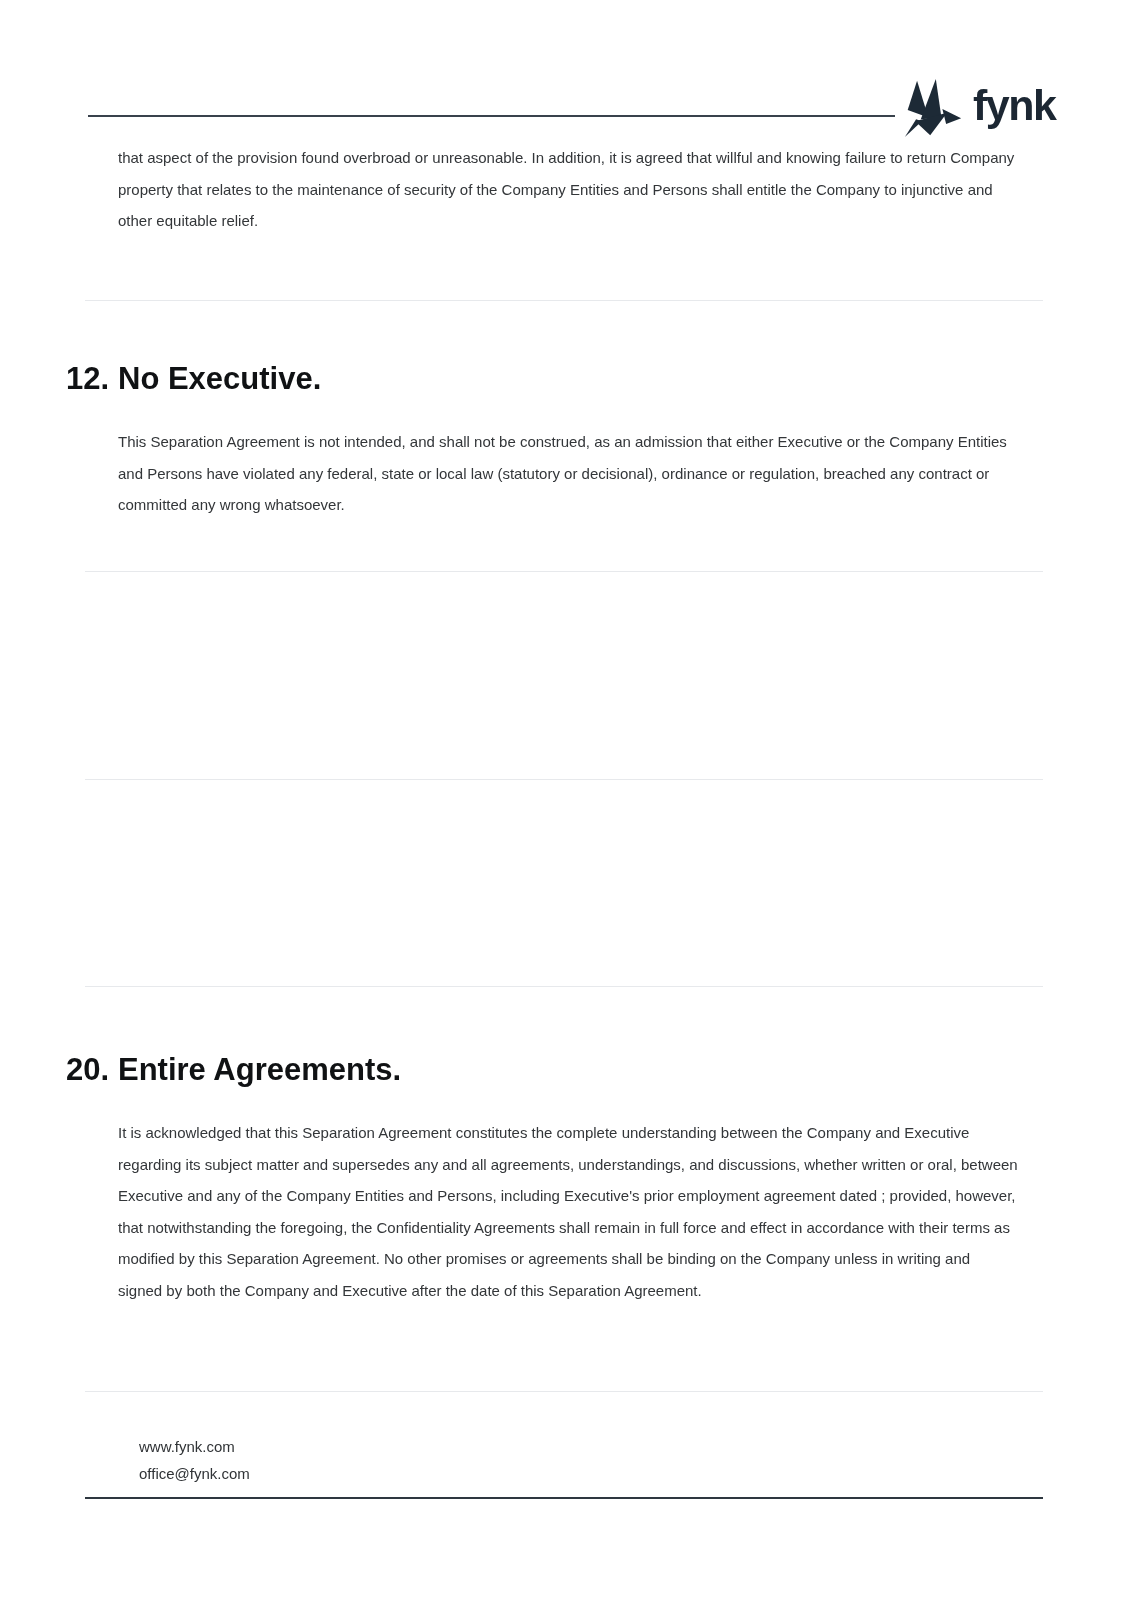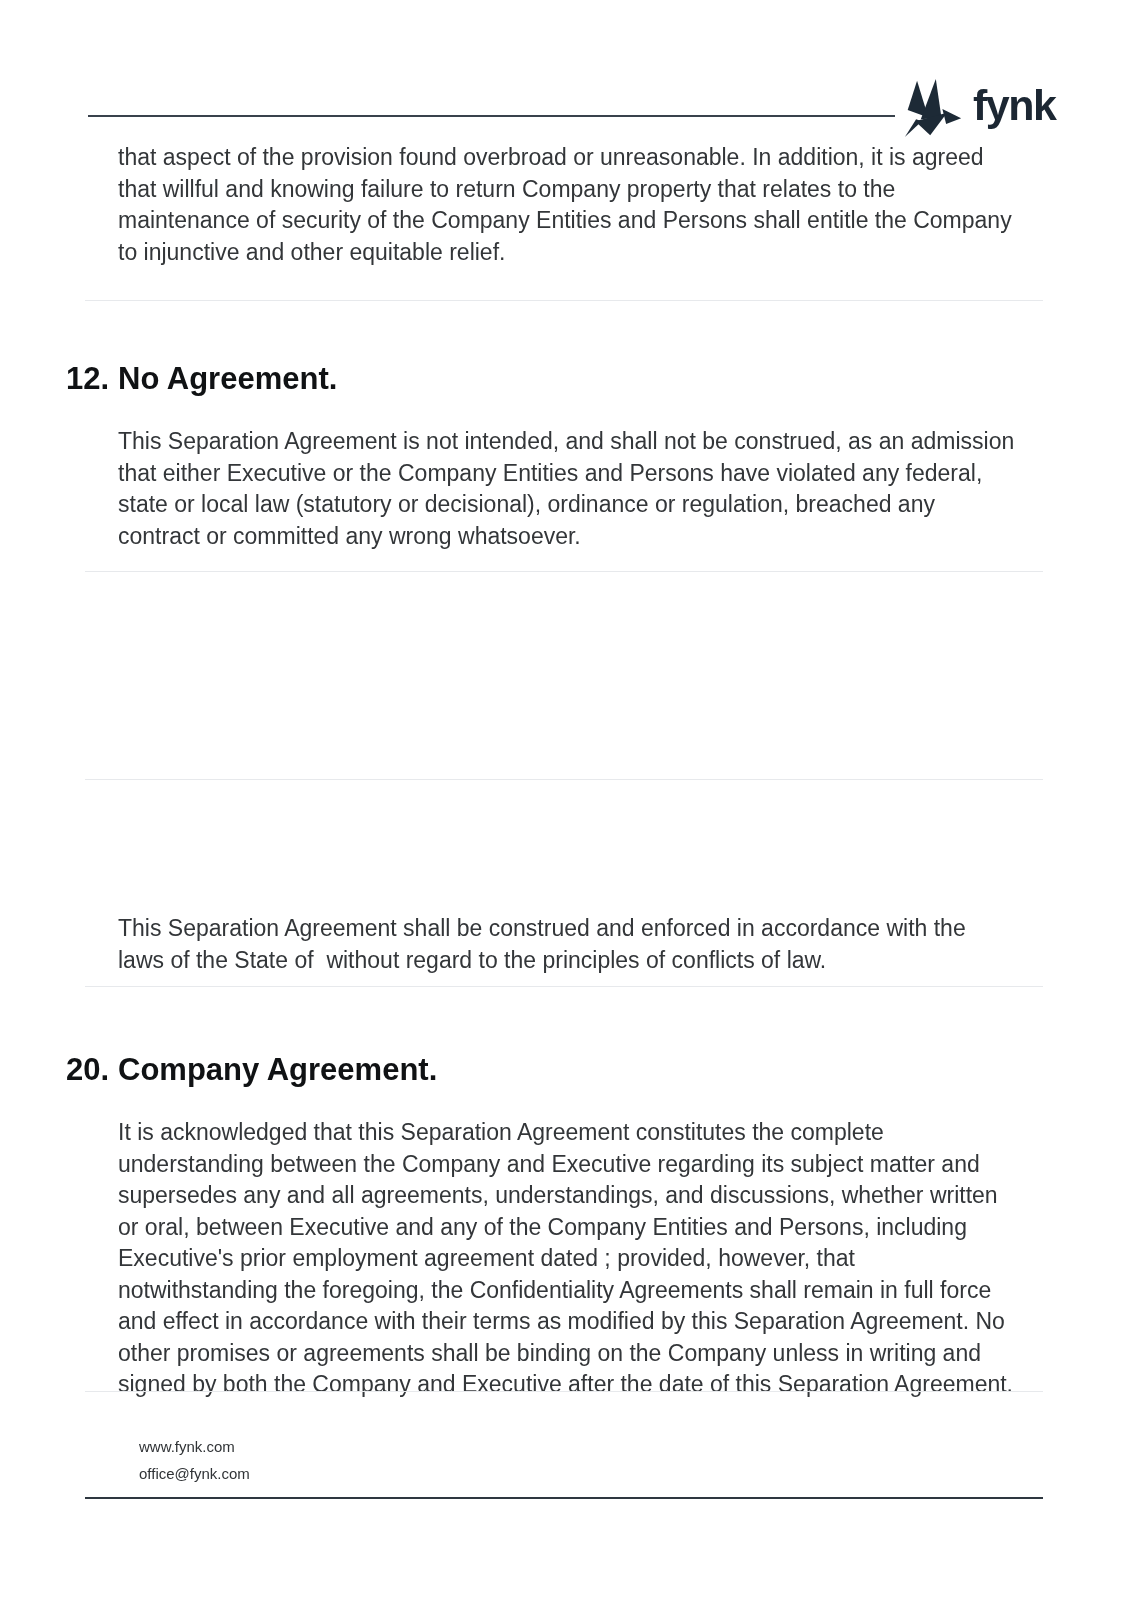--- a/index.html
+++ b/index.html
@@ -34,21 +34,21 @@
     letter-spacing: -1.5px;
     color: #1c2733;
     line-height: 1;
     padding-bottom: 6px;
   }
   
   .para {
     position: absolute;
     left: 118px;
     width: 900px;
-    font-size: 23px;
+    font-size: 15px;
     line-height: 31.5px;
     color: #333639;
     white-space: pre-wrap;
   }
   .divider {
     position: absolute;
     left: 85px;
     width: 958px;
     height: 1px;
     background: #e7e9ec;
@@ -100,36 +100,35 @@
     </span>
     <span class="logo-text">fynk</span>
   </div>
 
   <p class="para" style="top:131px">that aspect of the provision found overbroad or unreasonable. In addition, it is agreed that willful and knowing failure to return Company property that relates to the maintenance of security of the Company Entities and Persons shall entitle the Company to injunctive and other equitable relief.</p>
 
   <div class="divider" style="top:289px"></div>
 
   <div class="sec-heading" style="top:351px">
     <span class="sec-num">12.</span>
-    <span>No Agreement.</span>
+    <span>No Executive.</span>
   </div>
   <p class="para" style="top:415px">This Separation Agreement is not intended, and shall not be construed, as an admission that either Executive or the Company Entities and Persons have violated any federal, state or local law (statutory or decisional), ordinance or regulation, breached any contract or committed any wrong whatsoever.</p>
 
   <div class="divider" style="top:560px"></div>
 
 
   <div class="divider" style="top:768px"></div>
 
-  <p class="para" style="top:902px">This Separation Agreement shall be construed and enforced in accordance with the laws of the State of  without regard to the principles of conflicts of law.</p>
 
   <div class="divider" style="top:975px"></div>
 
   <div class="sec-heading" style="top:1042px">
     <span class="sec-num">20.</span>
-    <span>Company Agreement.</span>
+    <span>Entire Agreements.</span>
   </div>
   <p class="para" style="top:1106px">It is acknowledged that this Separation Agreement constitutes the complete understanding between the Company and Executive regarding its subject matter and supersedes any and all agreements, understandings, and discussions, whether written or oral, between Executive and any of the Company Entities and Persons, including Executive's prior employment agreement dated ; provided, however, that notwithstanding the foregoing, the Confidentiality Agreements shall remain in full force and effect in accordance with their terms as modified by this Separation Agreement. No other promises or agreements shall be binding on the Company unless in writing and signed by both the Company and Executive after the date of this Separation Agreement.</p>
 
   <div class="divider" style="top:1380px"></div>
 
   <div class="footer-rule"></div>
   <div class="footer-text">
     <div>www.fynk.com</div>
     <div>office@fynk.com</div>
   </div>

